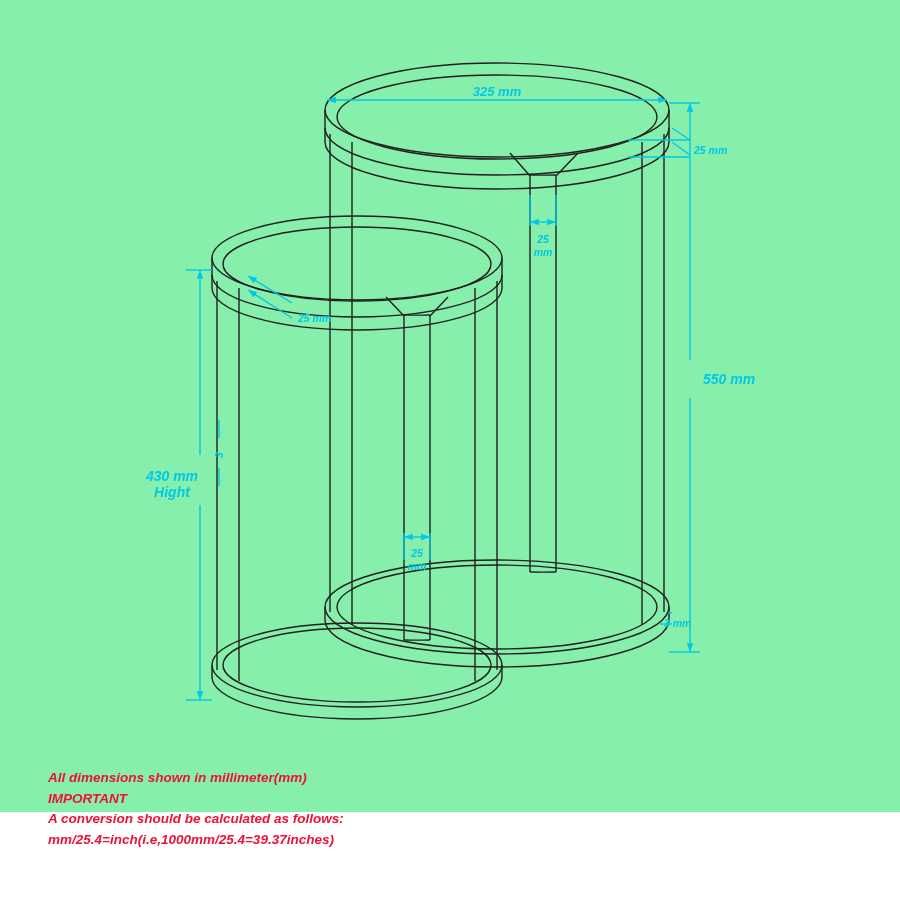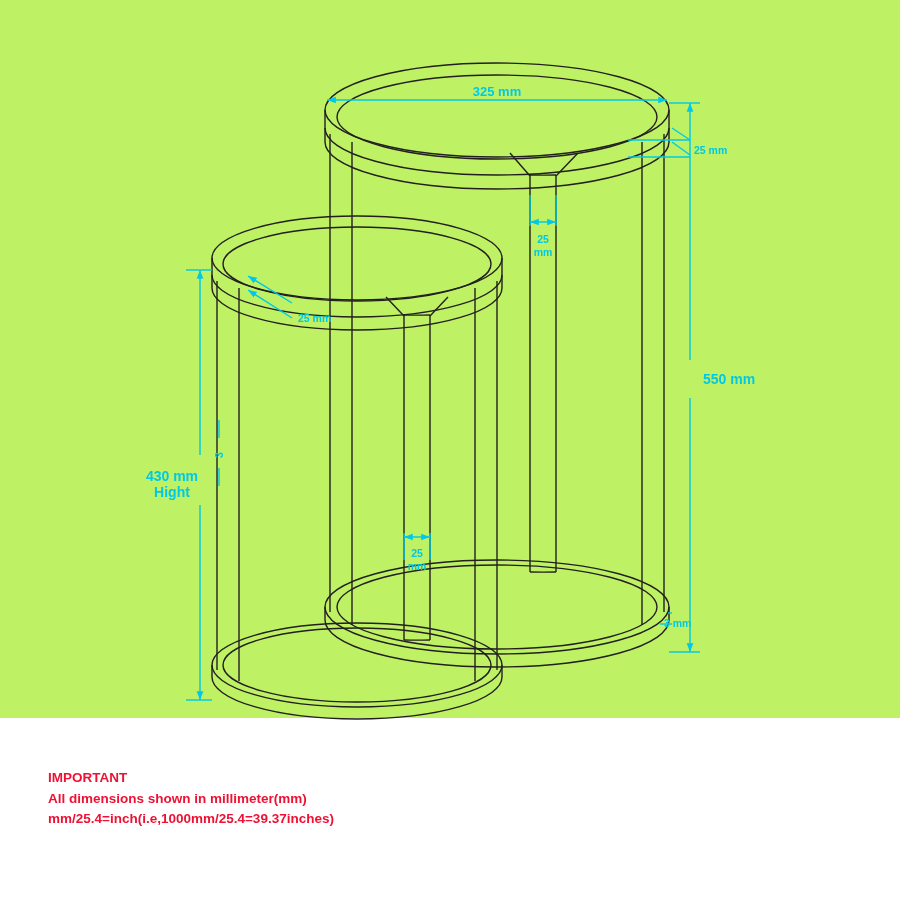--- a/index.html
+++ b/index.html
@@ -10,22 +10,23 @@
   body {
     width: 900px;
     height: 900px;
     font-family: "Liberation Sans", sans-serif;
     overflow: hidden;
     position: relative;
   }
   #sheet {
     position: relative;
     width: 900px;
-    height: 718px;
-    background: #bef264;
+    height: 812px;
+    background: #86efac;
+    font-style: italic;
   }
   svg.drawing {
     position: absolute;
     left: 0;
     top: 0;
     width: 900px;
     height: 900px;
   }
   .dimtext {
     font-family: "Liberation Sans", sans-serif;
@@ -171,18 +172,19 @@
       <text class="dimtext" x="417" y="570" font-size="10.5" text-anchor="middle">mm</text>
 
       <text class="dimtext" x="172" y="481" font-size="14" text-anchor="middle">430 mm</text>
       <text class="dimtext" x="172" y="497" font-size="14" text-anchor="middle">Hight</text>
 
       <text class="dimtext" x="223" y="455" font-size="10.5" text-anchor="middle" transform="rotate(-90 223 455)">3</text>
     </g>
   </svg>
 
   <div class="notes">
+    <div>All dimensions shown in millimeter(mm)</div>
     <div>IMPORTANT</div>
-    <div>All dimensions shown in millimeter(mm)</div>
+    <div>A conversion should be calculated as follows:</div>
     <div>mm/25.4=inch(i.e,1000mm/25.4=39.37inches)</div>
   </div>
 
 </div>
 
 </body></html>

